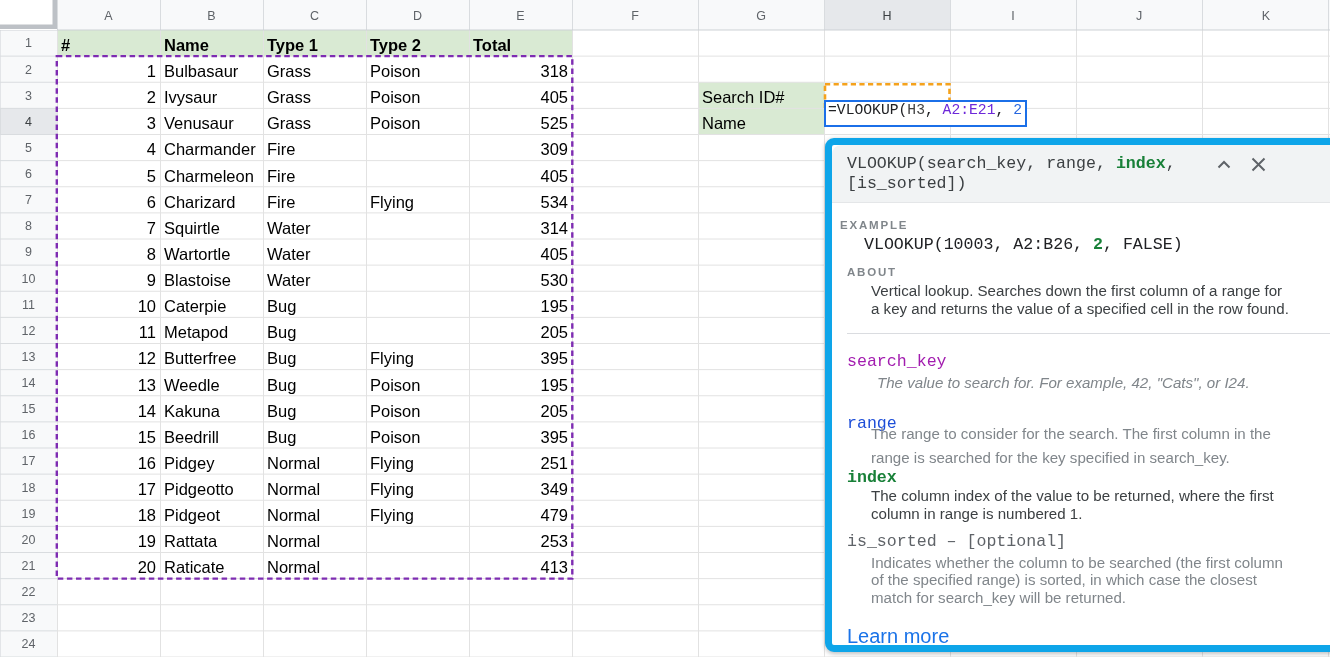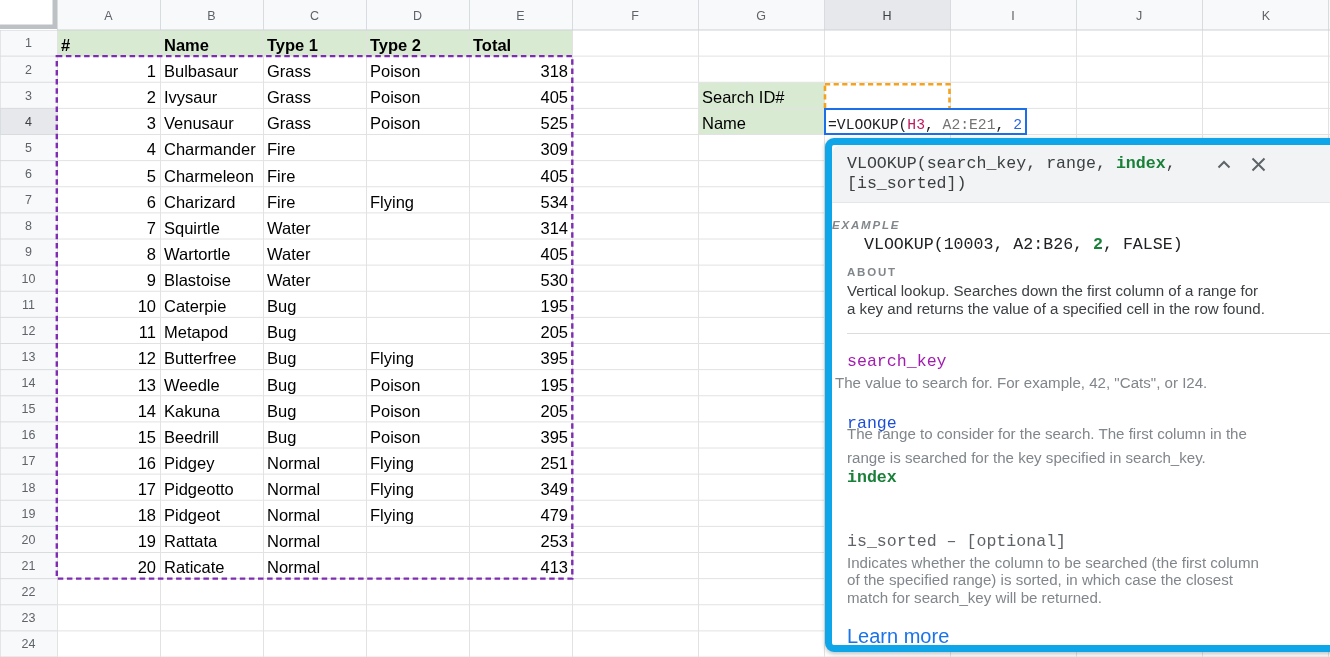--- a/index.html
+++ b/index.html
@@ -1,29 +1,29 @@
 <!DOCTYPE html>
 <html><head><meta charset="utf-8">
 <style>
 * { margin:0; padding:0; box-sizing:border-box; }
 html,body { width:1330px; height:657px; overflow:hidden; background:#fff; }
 #stage { position:relative; width:1330px; height:657px; font-family:"Liberation Sans",sans-serif; }
-#fcell { position:absolute; left:823.5px; top:108px; width:203px; height:26.8px;
+#fcell { position:absolute; left:823.5px; top:100px; width:203px; height:26.8px;
   border:2.4px solid #1b6fe8; background:#fff; font-family:"Liberation Mono", monospace; font-size:14.7px;
-  display:flex; align-items:flex-end; padding-left:2.5px; white-space:pre; }
+  display:flex; align-items:flex-start; padding-left:2.5px; white-space:pre; }
 #popup { position:absolute; left:825px; top:138px; width:530px; height:514px;
   background:#fff; border:7px solid #0ea5e9; border-radius:9px;
   box-shadow:0 1.5px 4px rgba(60,64,67,.32); }
 #pophdr { position:absolute; left:0; top:0; right:0; height:57.5px; background:#f1f3f4;
   border-bottom:1px solid #e4e6e8; border-radius:9px 9px 0 0; }
 .pl { position:absolute; white-space:nowrap; }
 .mono { font-family:"Liberation Mono", monospace; font-size:16.6px; }
 .grn { color:#188038; font-weight:bold; }
 .lbl { font-size:11.5px; font-weight:bold; color:#80868b; letter-spacing:1.8px; }
-.sans { font-size:15.1px; color:#80868b; }
+.sans { font-size:15.1px; color:#80868b;margin-left:24px; }
 .learn { font-size:20px; color:#1a73e8; }
 </style></head>
 <body>
 <div id="stage">
 <svg width="1330" height="657" viewBox="0 0 1330 657" style="position:absolute;left:0;top:0" font-family="Liberation Sans, sans-serif">
 <rect x="0" y="0" width="1330" height="657" fill="#ffffff"></rect>
 <rect x="0" y="0" width="1330" height="30.0" fill="#f8f9fa"></rect>
 <rect x="0" y="30.0" width="57.0" height="627.0" fill="#f8f9fa"></rect>
 <rect x="824" y="0" width="126" height="30.0" fill="#e6e8eb"></rect>
 <rect x="0" y="108.38" width="57.0" height="26.125" fill="#e6e8eb"></rect>
@@ -242,36 +242,37 @@
 <text x="568" y="547.30" font-size="16.5" fill="#000000" text-anchor="end">253</text>
 <text x="156" y="573.42" font-size="16.5" fill="#000000" text-anchor="end">20</text>
 <text x="164" y="573.42" font-size="16.5" fill="#000000">Raticate</text>
 <text x="267" y="573.42" font-size="16.5" fill="#000000">Normal</text>
 <text x="568" y="573.42" font-size="16.5" fill="#000000" text-anchor="end">413</text>
 <text x="702" y="103.17" font-size="16.5" fill="#000000">Search ID#</text>
 <text x="702" y="129.30" font-size="16.5" fill="#000000">Name</text>
 <rect x="56.8" y="56.12" width="515.5" height="522.50" fill="none" stroke="#7e2cb2" stroke-width="2.4" stroke-dasharray="5.5,3.6"></rect>
 <rect x="825" y="84.3" width="124.5" height="25.0" fill="none" stroke="#f5a21c" stroke-width="2.6" stroke-dasharray="5.2,3.4"></rect>
 </svg>
-<div id="fcell"><span style="color:#202124">=VLOOKUP(</span><span style="color:#be185d">H3</span><span style="color:#202124">,&nbsp;</span><span style="color:#737373">A2:E21</span><span style="color:#202124">,&nbsp;</span><span style="color:#2667e0">2</span></div>
+<div id="fcell"><span style="color:#202124">=VLOOKUP(</span><span style="color:#404040">H3</span><span style="color:#202124">,&nbsp;</span><span style="color:#6d28d9">A2:E21</span><span style="color:#202124">,&nbsp;</span><span style="color:#2667e0">2</span></div>
 <div id="popup">
 <div id="pophdr"></div>
 <div class="pl mono" style="top:8.7px;left:15px;line-height:20.6px;color:#3c4043">VLOOKUP(search_key, range, <b class="grn">index</b>,<br>[is_sorted])</div>
 <svg width="14" height="9" style="position:absolute;left:385px;top:14.5px" viewBox="0 0 14 9">
         <path d="M1.5 7.5 L7 2 L12.5 7.5" fill="none" stroke="#5f6368" stroke-width="2"></path>
       </svg>
 <svg width="15" height="15" style="position:absolute;left:419px;top:11.5px" viewBox="0 0 15 15">
         <path d="M1.5 1.5 L13.5 13.5 M13.5 1.5 L1.5 13.5" fill="none" stroke="#5f6368" stroke-width="2"></path>
       </svg>
-<div class="pl lbl" style="top:73.2px;left:0;line-height:14px;font-style:italic;">EXAMPLE</div>
+<div class="pl lbl" style="top:73.2px;left:8px;line-height:14px;">EXAMPLE</div>
 <div class="pl mono" style="top:90.0px;left:32px;line-height:20px;color:#202124">VLOOKUP(10003, A2:B26, <b class="grn">2</b>, FALSE)</div>
 <div class="pl lbl" style="top:119.5px;left:15px;line-height:14px;">ABOUT</div>
 <div class="pl sans" style="top:137.4px;left:15px;line-height:17.5px;color:#3c4043">Vertical lookup. Searches down the first column of a range for<br>a key and returns the value of a specified cell in the row found.</div>
 <div style="position:absolute;left:15px;right:15px;top:187.5px;border-top:1px solid #dadce0"></div>
 <div class="pl mono" style="top:206.5px;left:15px;line-height:20px;color:#a21caf">search_key</div>
-<div class="pl sans" style="top:228.7px;left:3px;line-height:18px;">The value to search for. For example, 42, "Cats", or I24.</div>
+<div class="pl sans" style="top:228.7px;left:21px;line-height:18px;font-style:italic;">The value to search for. For example, 42, "Cats", or I24.</div>
 <div class="pl mono" style="top:269px;left:15px;line-height:20px;color:#1d4ed8">range</div>
 <div class="pl sans" style="top:277.0px;left:15px;line-height:24px;">The range to consider for the search. The first column in the<br>range is searched for the key specified in search_key.</div>
 <div class="pl mono" style="top:323.2px;left:15px;line-height:20px;"><b class="grn">index</b></div>
+<div class="pl sans" style="top:342.0px;left:15px;line-height:17.7px;color:#3c4043">The column index of the value to be returned, where the first<br>column in range is numbered 1.</div>
 <div class="pl mono" style="top:386.7px;left:15px;line-height:20px;color:#5f6368">is_sorted – [optional]</div>
 <div class="pl sans" style="top:409.0px;left:15px;line-height:17.4px;">Indicates whether the column to be searched (the first column<br>of the specified range) is sorted, in which case the closest<br>match for search_key will be returned.</div>
 <div class="pl learn" style="top:480.6px;left:15px;line-height:20px;">Learn more</div>
 </div>
 </div>
 </body></html>

